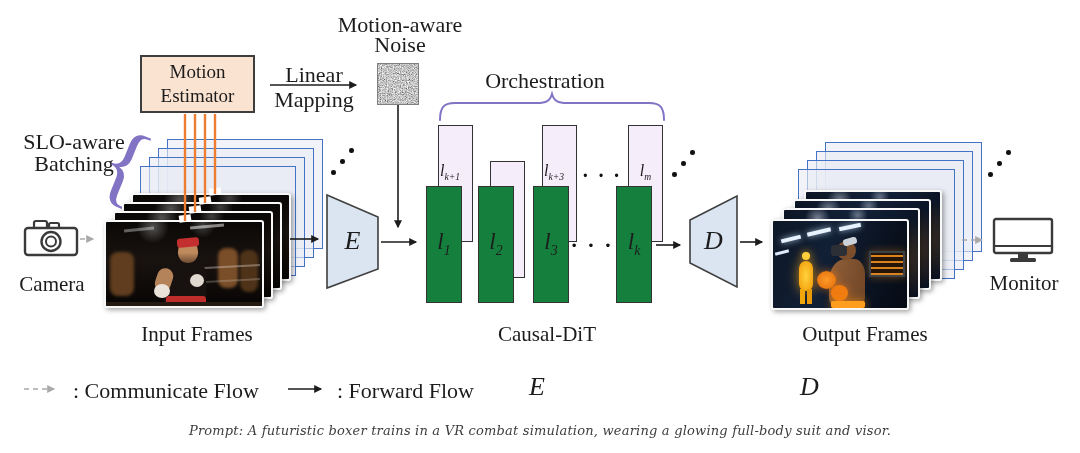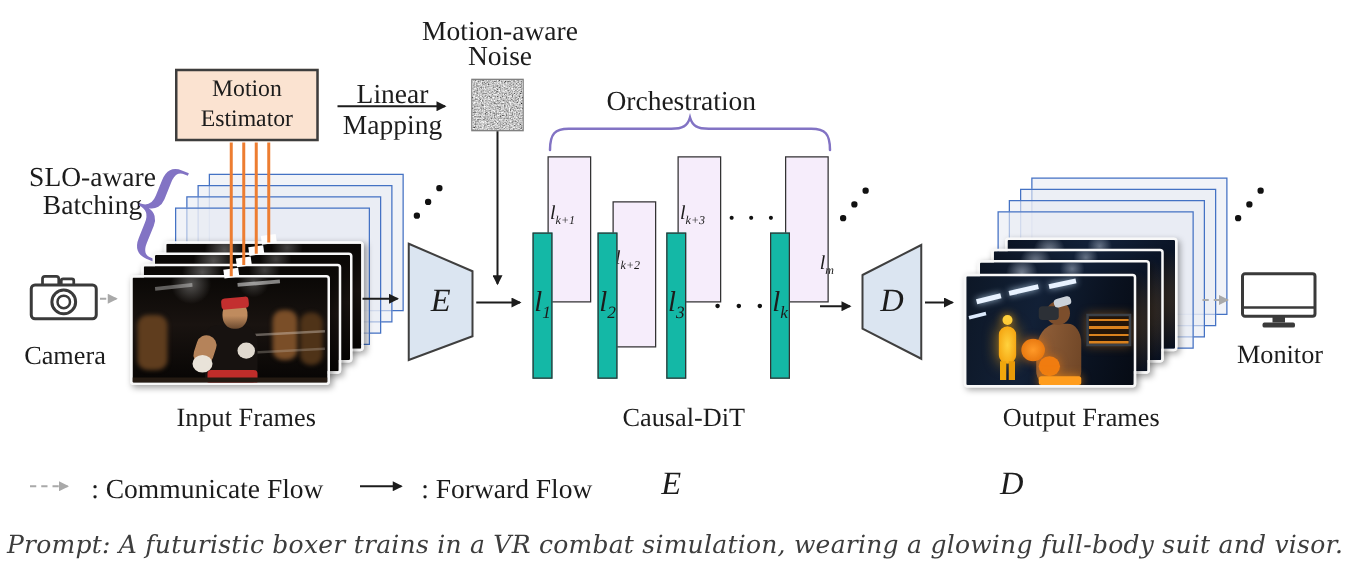--- a/index.html
+++ b/index.html
@@ -28,35 +28,35 @@
         linear-gradient(180deg,#0a0806 0%,#191310 45%,#070504 100%);}
   .oph{width:138px;height:91px;background:
         radial-gradient(circle at 25% 10%, rgba(230,240,255,.5), transparent 10%),
         radial-gradient(circle at 55% 6%, rgba(230,240,255,.4), transparent 9%),
         radial-gradient(circle at 85% 55%, rgba(240,150,30,.25), transparent 35%),
         linear-gradient(105deg,#0c1524,#13223a 45%,#081020);}
   .pp{position:absolute;}
   
   .dit-back{position:absolute;top:125px;width:35px;height:117px;box-sizing:border-box;
             background:#F6EDFB;border:1.6px solid #333;}
-  .dit-front{position:absolute;top:186px;width:16px;height:117px;box-sizing:border-box;
-             background:#14b8a6;border:1.6px solid #333;}
+  .dit-front{position:absolute;top:186px;width:36px;height:117px;box-sizing:border-box;
+             background:#15803d;border:1.6px solid #333;}
   .blabel{position:absolute;left:1px;top:36px;font-size:16px;font-style:italic;white-space:nowrap;}
-  .blabel.center{left:16px;width:100%;text-align:center;margin-top:40px;}
+  .blabel.center{left:0;width:100%;text-align:center;}
   .flabel{position:absolute;left:0;top:42px;width:100%;text-align:center;font-size:23px;font-style:italic;}
   sub{font-size:.6em;}
   .hdots{position:absolute;font-weight:bold;letter-spacing:2px;color:#111;}
   .ddot{position:absolute;width:4.5px;height:4.5px;border-radius:50%;background:#111;}
   
   .vae-letter{position:absolute;text-align:center;font-style:italic;font-size:26px;font-weight:500;}
   .slo-brace{position:absolute;left:104px;top:118px;font-size:92px;line-height:92px;
              color:#8273C4;transform:rotate(22deg);font-weight:400;}
   .legend-sym{position:absolute;font-style:italic;font-size:26px;}
   .prompt{position:absolute;left:0;top:423px;width:1080px;text-align:center;
-          font-style:italic;font-size:20px;color:#3d3d3d;letter-spacing:.2px;
+          font-style:italic;font-size:13px;color:#3d3d3d;letter-spacing:.2px;
           font-family:"DejaVu Serif",serif;}
   
   .blur1{filter:blur(1.5px);}
 </style>
 </head>
 <body>
 
 <div class="stage">
 
   <svg class="layer" width="1080" height="453">

